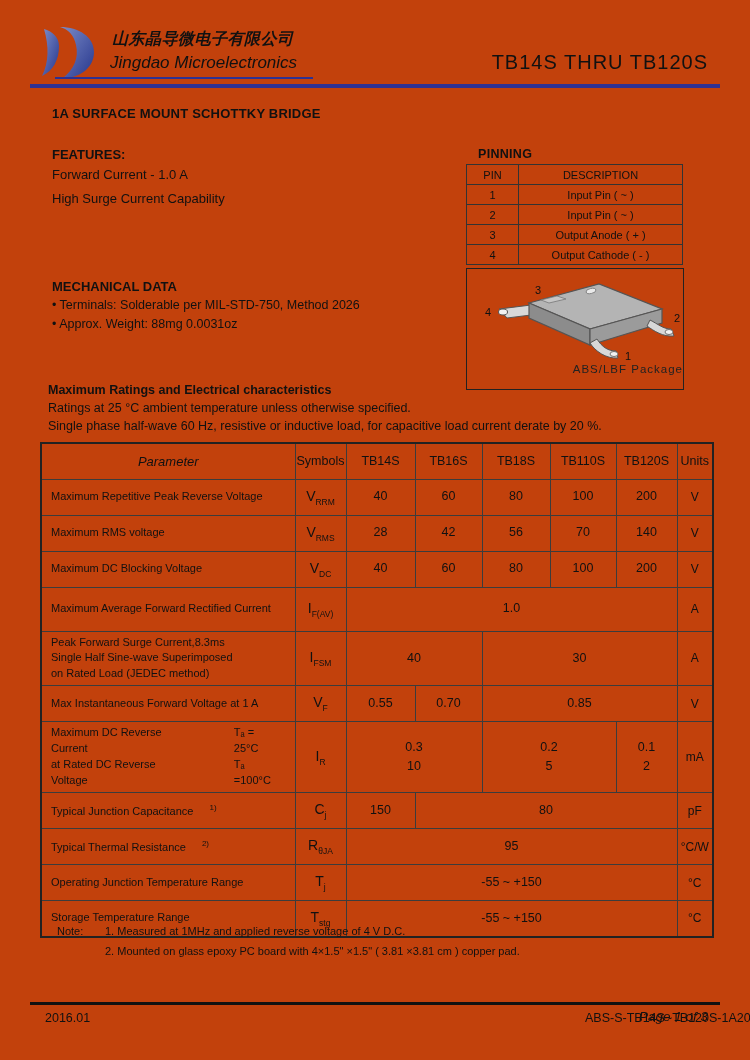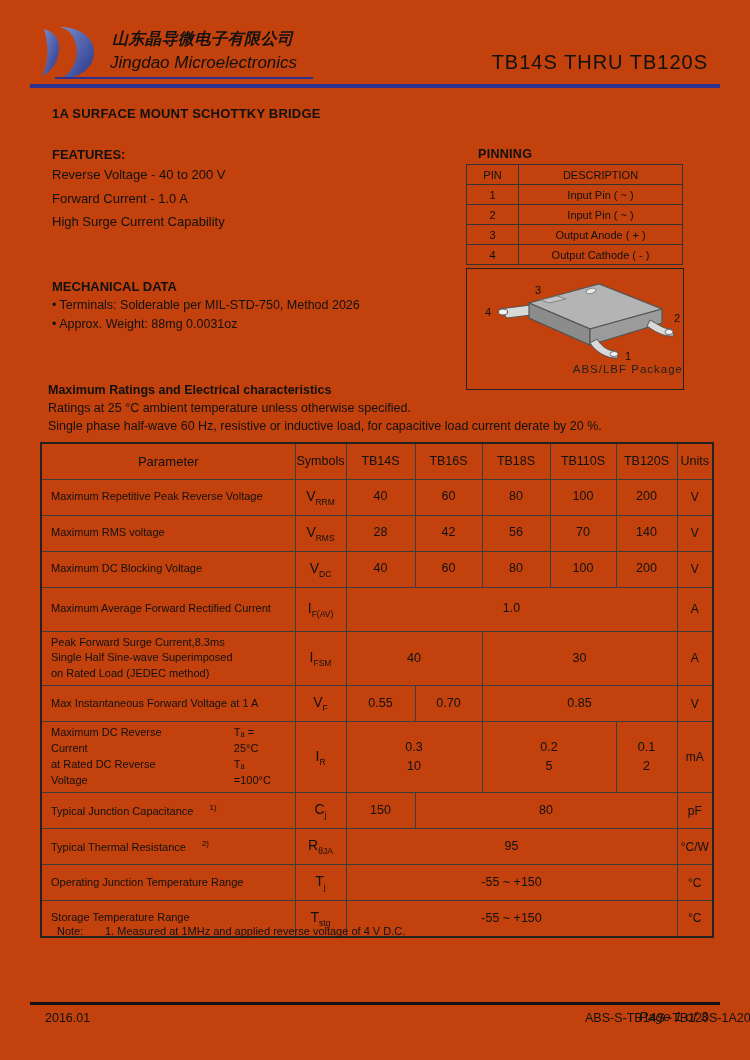--- a/index.html
+++ b/index.html
@@ -39,21 +39,21 @@
   .mech-list div { margin-bottom:4.5px; }
 
   .ratings-title { left:48px; top:383px; font-size:12.5px; font-weight:600; }
   .ratings-line1 { left:48px; top:401px; font-size:12.5px; }
   .ratings-line2 { left:48px; top:419px; font-size:12.5px; }
 
   .spec-wrap { left:40px; top:442px; }
   .spec-table { border-collapse:collapse; table-layout:fixed; border:2px solid #222; width:672px; }
   .spec-table th, .spec-table td { border:1px solid #3c3c3c; overflow:hidden; }
   .spec-table th { font-weight:normal; font-size:12.5px; height:36px; }
-  .spec-table th.h-param { font-size:13px; }
+  .spec-table th.h-param { font-size:13px;font-style:italic; }
   td.param { font-size:11px; text-align:left; padding:3px 4px 3px 9px; line-height:1.45; vertical-align:middle; }
   td.param sup { font-size:8px; margin-left:16px; }
   .pf { display:flex; justify-content:flex-end; padding-right:10px;gap:45px; }
   td.sym { text-align:center; font-size:14px; }
   td.sym sub { font-size:8.5px; }
   td.val { text-align:center; font-size:12.5px; line-height:1.55; }
   td.unit { text-align:center; font-size:12px; }
 
   .note-label { left:57px; top:925px; font-size:11px; }
   .notes-list { left:105px; top:925px; font-size:11px; }
@@ -82,21 +82,20 @@
   <div class="abs company-cn">山东晶导微电子有限公司</div>
   <div class="abs company-en">Jingdao Microelectronics</div>
   <div class="abs logo-underline"></div>
   <div class="abs part-range">TB14S  THRU  TB120S</div>
   <div class="abs header-rule"></div>
 
   <div class="abs subtitle">1A SURFACE MOUNT SCHOTTKY BRIDGE</div>
 
   <div class="abs features-title">FEATURES:</div>
   <div class="abs features-list">
-      <div>Reverse Voltage - 40 to 200 V</div>
       <div>Forward Current - 1.0 A</div>
       <div>High Surge Current Capability</div>
     </div>
 
   <div class="abs pinning-title">PINNING</div>
   <div class="abs pinning-wrap">
     <table class="pin-table">
       <colgroup>
           <col class="c-pin">
           <col class="c-desc">
@@ -388,20 +387,21 @@
             </td>
             <td class="unit">°C</td>
           </tr>
         </tbody>
     </table>
   </div>
 
   <div class="abs note-label">Note:</div>
   <div class="abs notes-list">
       <div>1. Measured at 1MHz and applied reverse voltage of 4 V D.C.</div>
+      <div>2. Mounted on glass epoxy PC board with 4×1.5" ×1.5"  ( 3.81 ×3.81 cm  ) copper pad.</div>
     </div>
 
   <div class="abs footer-rule"></div>
   <div class="abs footer-date">2016.01</div>
   <div class="abs footer-doc">ABS-S-TB14S~TB120S-1A200V</div>
   <div class="abs footer-page">Page 1 of 3</div>
 
 </div>
 
 </body></html>

